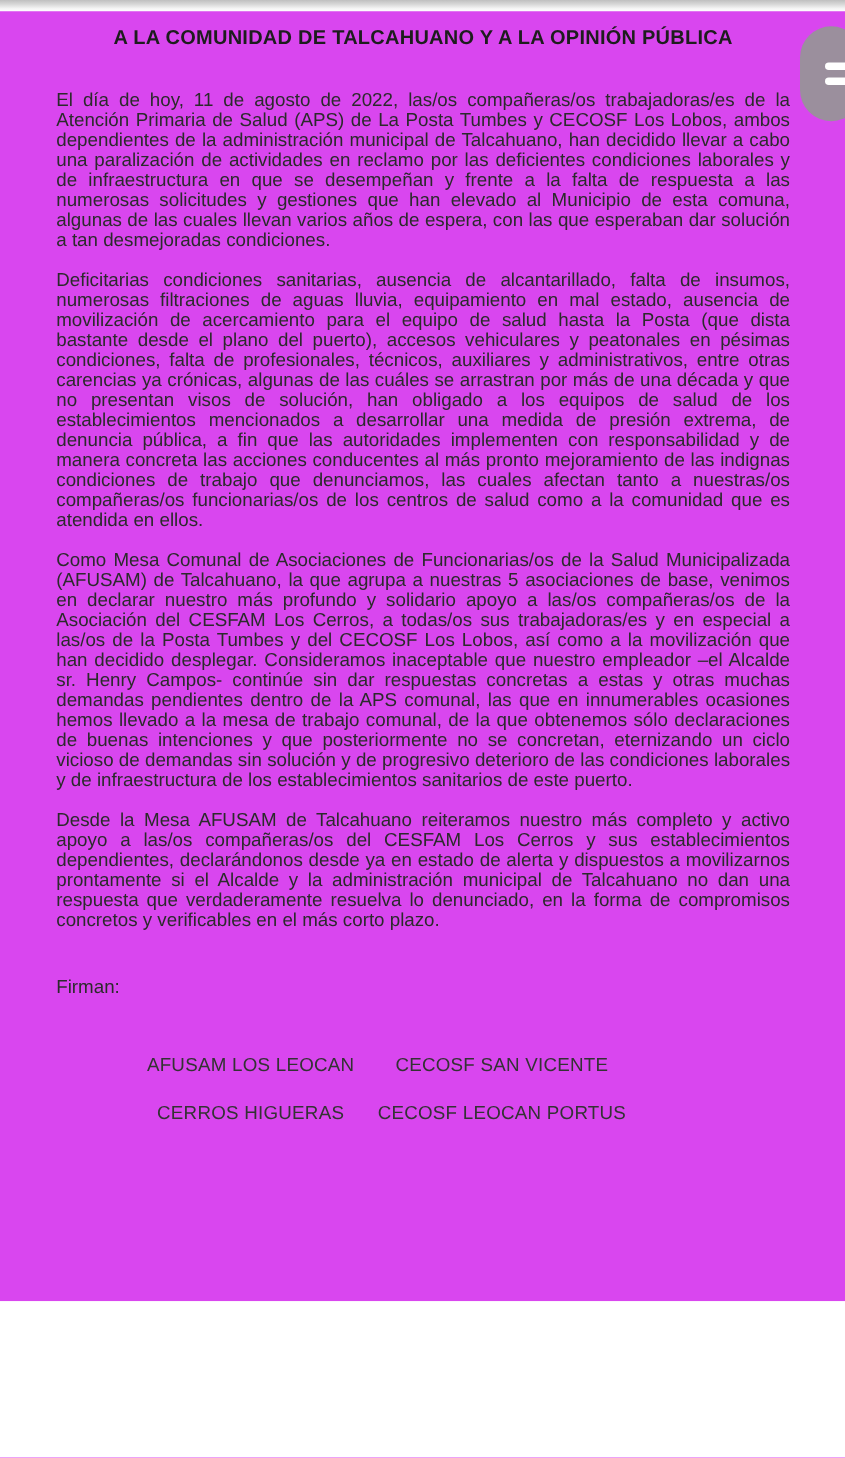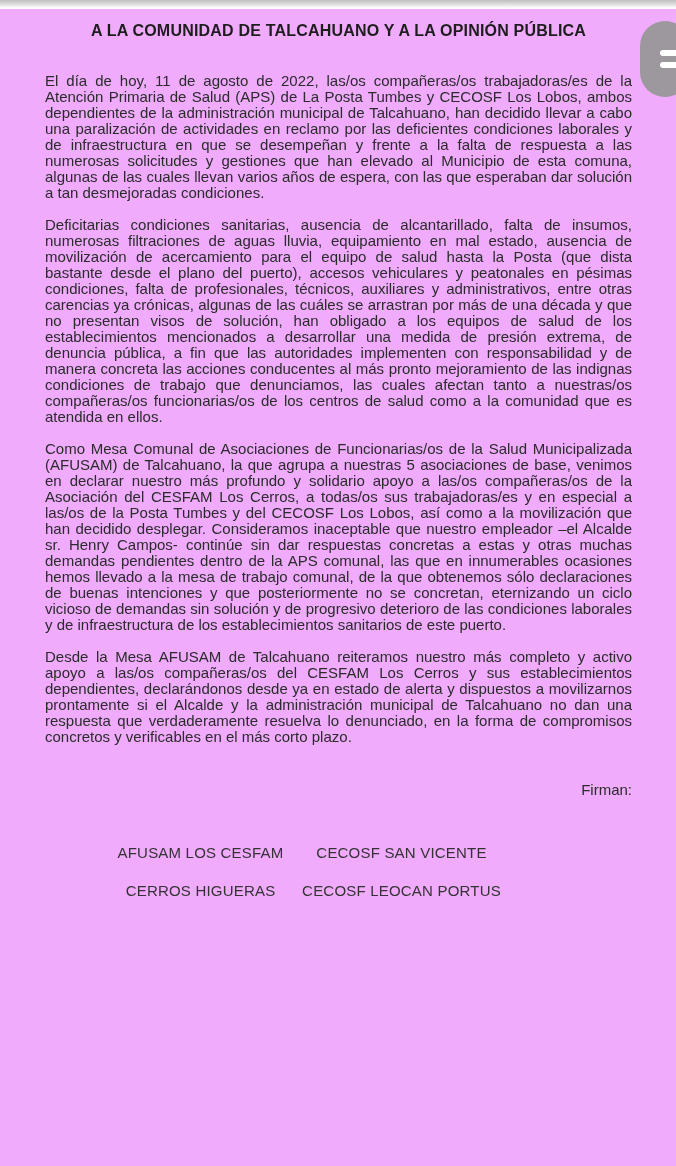--- a/index.html
+++ b/index.html
@@ -3,22 +3,22 @@
 <meta charset="utf-8">
 <style>
   html, body {
     margin: 0;
     padding: 0;
     background: #ffffff;
   }
   .page {
     position: relative;
     width: 676px;
-    height: 1166px;
-    background: #f0abfc;
+    height: 1041px;
+    background: #d946ef;
     overflow: hidden;
     font-family: "Liberation Sans", sans-serif;
     color: #2b2b2b;
   }
   .scan-edge {
     position: absolute;
     top: 0; left: 0; right: 0;
     height: 9px;
     background: linear-gradient(to bottom, #bfbfbf 0%, #d9d9d9 40%, #f4f4f4 75%, #ffffff 100%);
   }
@@ -44,21 +44,20 @@
     text-justify: inter-word;
     color: #2b2b2b;
   }
   .doc-paragraph:first-of-type {
     margin-top: 33px;
   }
   .signatories-label {
     margin: 36px 0 0 0;
     font-size: 15px;
     color: #2b2b2b;
-    text-align: right;
   }
   .signature-block {
     margin-top: 46px;
     padding: 0 130px 0 55px;
   }
   .signature-row {
     display: grid;
     grid-template-columns: 1fr 1fr;
     margin-bottom: 21px;
   }
@@ -114,21 +113,21 @@
     <p class="doc-paragraph">Deficitarias condiciones sanitarias, ausencia de alcantarillado, falta de insumos, numerosas filtraciones de aguas lluvia, equipamiento en mal estado, ausencia de movilización de acercamiento para el equipo de salud hasta la Posta (que dista bastante desde el plano del puerto), accesos vehiculares y peatonales en pésimas condiciones, falta de profesionales, técnicos, auxiliares y administrativos, entre otras carencias ya crónicas, algunas de las cuáles se arrastran por más de una década y que no presentan visos de solución, han obligado a los equipos de salud de los establecimientos mencionados a desarrollar una medida de presión extrema, de denuncia pública, a fin que las autoridades implementen con responsabilidad y de manera concreta las acciones conducentes al más pronto mejoramiento de las indignas condiciones de trabajo que denunciamos, las cuales afectan tanto a nuestras/os compañeras/os funcionarias/os de los centros de salud como a la comunidad que es atendida en ellos.</p>
 
     <p class="doc-paragraph">Como Mesa Comunal de Asociaciones de Funcionarias/os de la Salud Municipalizada (AFUSAM) de Talcahuano, la que agrupa a nuestras 5 asociaciones de base, venimos en declarar nuestro más profundo y solidario apoyo a las/os compañeras/os de la Asociación del CESFAM Los Cerros, a todas/os sus trabajadoras/es y en especial a las/os de la Posta Tumbes y del CECOSF Los Lobos, así como a la movilización que han decidido desplegar. Consideramos inaceptable que nuestro empleador –el Alcalde sr. Henry Campos- continúe sin dar respuestas concretas a estas y otras muchas demandas pendientes dentro de la APS comunal, las que en innumerables ocasiones hemos llevado a la mesa de trabajo comunal, de la que obtenemos sólo declaraciones de buenas intenciones y que posteriormente no se concretan, eternizando un ciclo vicioso de demandas sin solución y de progresivo deterioro de las condiciones laborales y de infraestructura de los establecimientos sanitarios de este puerto.</p>
 
     <p class="doc-paragraph">Desde la Mesa AFUSAM de Talcahuano reiteramos nuestro más completo y activo apoyo a las/os compañeras/os del CESFAM Los Cerros y sus establecimientos dependientes, declarándonos desde ya en estado de alerta y dispuestos a movilizarnos prontamente si el Alcalde y la administración municipal de Talcahuano no dan una respuesta que verdaderamente resuelva lo denunciado, en la forma de compromisos concretos y verificables en el más corto plazo.</p>
 
     <p class="signatories-label">Firman:</p>
 
     <div class="signature-block">
       <div class="signature-row">
-        <span class="signature-name">AFUSAM LOS CESFAM</span>
+        <span class="signature-name">AFUSAM LOS LEOCAN</span>
         <span class="signature-name">CECOSF SAN VICENTE</span>
       </div>
       <div class="signature-row">
         <span class="signature-name">CERROS HIGUERAS</span>
         <span class="signature-name">CECOSF LEOCAN PORTUS</span>
       </div>
 
     </div>
 
   </div>

